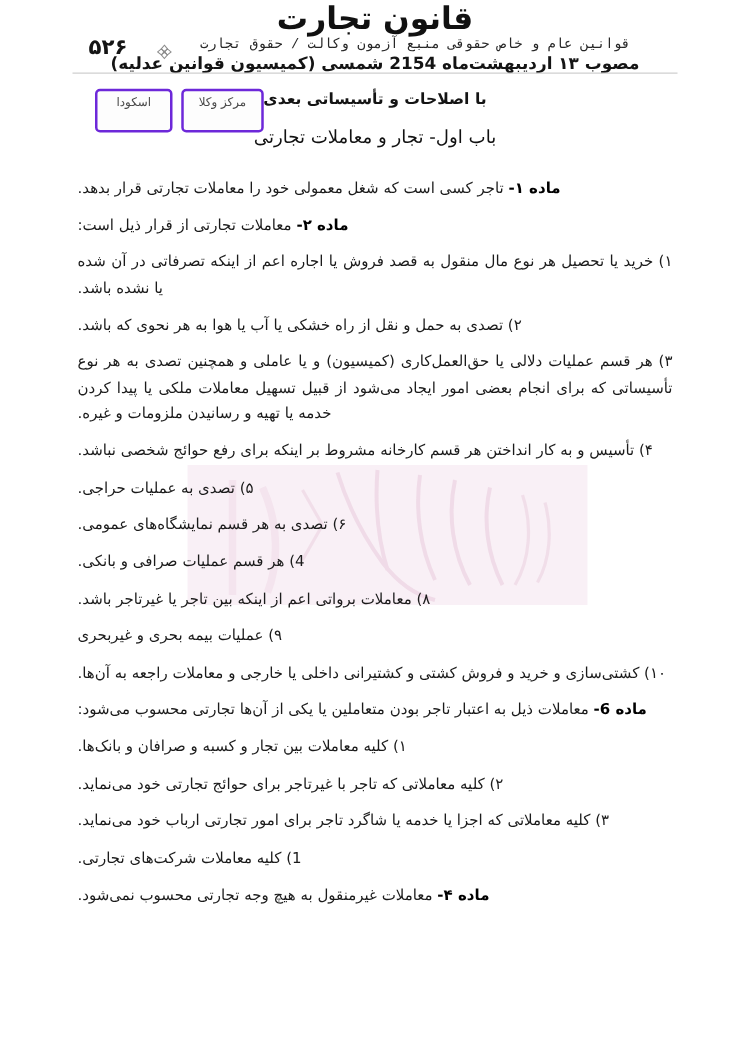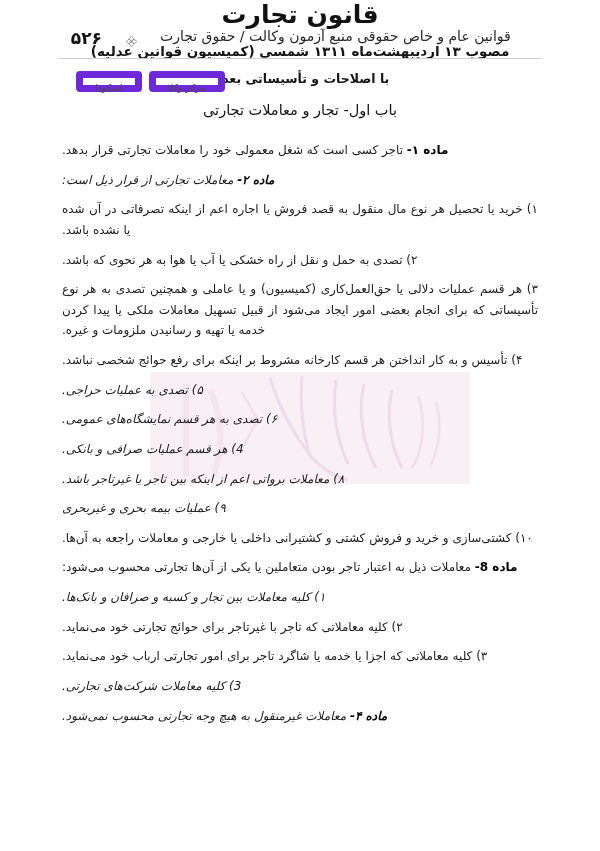--- a/index.html
+++ b/index.html
@@ -79,24 +79,25 @@
   .head-ornament {
     width: 30px;
     display: flex;
     align-items: center;
     justify-content: center;
     margin: 0 14px;
     color: #8d8d8d;
   }
   .head-ornament svg { display: block; }
   .head-title {
-    font-size: 14px;
+    font-size: 11px;
     color: #272727;
     white-space: nowrap;
     margin-right: 10px;
+    font-family: Liberation Mono, monospace;
   }
   .head-rule {
     position: absolute;
     top: 58px;
     left: 58px;
     right: 58px;
     height: 1px;
     background: #cfcfcf;
     z-index: 3;
   }
@@ -106,23 +107,23 @@
     position: absolute;
     top: 71px;
     left: 76px;
     display: flex;
     flex-direction: row;
     gap: 7px;
     z-index: 4;
   }
   .tab-btn {
     min-width: 62px;
-    height: 21px;
+    height: 35px;
     padding: 0 12px;
-    border: 7px solid #6d28d9;
+    border: 2px solid #6d28d9;
     border-radius: 4px;
     background: #fdfdfd;
     color: #4a4a4a;
     font-size: 9.5px;
     line-height: 19px;
     text-align: center;
     font-family: "DejaVu Sans", "Liberation Sans", sans-serif;
     box-sizing: border-box;
     cursor: pointer;
     white-space: nowrap;
@@ -175,21 +176,21 @@
   .body-block { padding-top: 22px; }
   p.para {
     margin: 0 0 0 0;
     padding-bottom: 9px;
     font-size: 12px;
     line-height: 1.72;
     color: #1b1b1b;
     text-align: justify;
     text-align-last: left;
   }
-  p.para.single { text-align: right; font-style: italic; }
+  p.para.single { text-align: right; }
   p.para b.lead {
     font-weight: 700;
     color: #000;
   }
 </style>
 </head>
 <body>
 
 <div class="page">
 
@@ -233,39 +234,39 @@
   </div>
   <div class="head-rule"></div>
 
   <div class="tabrow">
     <div class="tab-btn">مرکز وکلا</div>
     <div class="tab-btn">اسکودا</div>
   </div>
 
   <div class="content">
     <h1 class="doc-title">قانون تجارت</h1>
-    <p class="doc-sub1">مصوب ۱۳ اردیبهشت‌ماه ۱۳۱۱ شمسی (کمیسیون قوانین عدلیه)</p>
+    <p class="doc-sub1">مصوب ۱۳ اردیبهشت‌ماه 2154 شمسی (کمیسیون قوانین عدلیه)</p>
     <p class="doc-sub2">با اصلاحات و تأسیساتی بعدی</p>
     <p class="doc-chapter">باب اول- تجار و معاملات تجارتی</p>
 
     <div class="body-block">
         <p class="para"><b class="lead">ماده ۱-</b><span> تاجر کسی است که شغل معمولی خود را معاملات تجارتی قرار بدهد.</span></p>
         <p class="para single"><b class="lead">ماده ۲-</b><span> معاملات تجارتی از قرار ذیل است:</span></p>
         <p class="para"><span>۱) خرید یا تحصیل هر نوع مال منقول به قصد فروش یا اجاره اعم از اینکه تصرفاتی در آن شده یا نشده باشد.</span></p>
         <p class="para"><span>۲) تصدی به حمل و نقل از راه خشکی یا آب یا هوا به هر نحوی که باشد.</span></p>
         <p class="para"><span>۳) هر قسم عملیات دلالی یا حق‌العمل‌کاری (کمیسیون) و یا عاملی و همچنین تصدی به هر نوع تأسیساتی که برای انجام بعضی امور ایجاد می‌شود از قبیل تسهیل معاملات ملکی یا پیدا کردن خدمه یا تهیه و رسانیدن ملزومات و غیره.</span></p>
         <p class="para"><span>۴) تأسیس و به کار انداختن هر قسم کارخانه مشروط بر اینکه برای رفع حوائج شخصی نباشد.</span></p>
         <p class="para single"><span>۵) تصدی به عملیات حراجی.</span></p>
         <p class="para single"><span>۶) تصدی به هر قسم نمایشگاه‌های عمومی.</span></p>
         <p class="para single"><span>4) هر قسم عملیات صرافی و بانکی.</span></p>
         <p class="para single"><span>۸) معاملات برواتی اعم از اینکه بین تاجر یا غیرتاجر باشد.</span></p>
         <p class="para single"><span>۹) عملیات بیمه بحری و غیربحری</span></p>
         <p class="para"><span>۱۰) کشتی‌سازی و خرید و فروش کشتی و کشتیرانی داخلی یا خارجی و معاملات راجعه به آن‌ها.</span></p>
-        <p class="para"><b class="lead">ماده 8-</b><span> معاملات ذیل به اعتبار تاجر بودن متعاملین یا یکی از آن‌ها تجارتی محسوب می‌شود:</span></p>
+        <p class="para"><b class="lead">ماده 6-</b><span> معاملات ذیل به اعتبار تاجر بودن متعاملین یا یکی از آن‌ها تجارتی محسوب می‌شود:</span></p>
         <p class="para single"><span>۱) کلیه معاملات بین تجار و کسبه و صرافان و بانک‌ها.</span></p>
         <p class="para"><span>۲) کلیه معاملاتی که تاجر با غیرتاجر برای حوائج تجارتی خود می‌نماید.</span></p>
         <p class="para"><span>۳) کلیه معاملاتی که اجزا یا خدمه یا شاگرد تاجر برای امور تجارتی ارباب خود می‌نماید.</span></p>
-        <p class="para single"><span>3) کلیه معاملات شرکت‌های تجارتی.</span></p>
+        <p class="para single"><span>1) کلیه معاملات شرکت‌های تجارتی.</span></p>
         <p class="para single"><b class="lead">ماده ۴-</b><span> معاملات غیرمنقول به هیچ وجه تجارتی محسوب نمی‌شود.</span></p>
       </div>
   </div>
 
 </div>
 
 </body></html>

